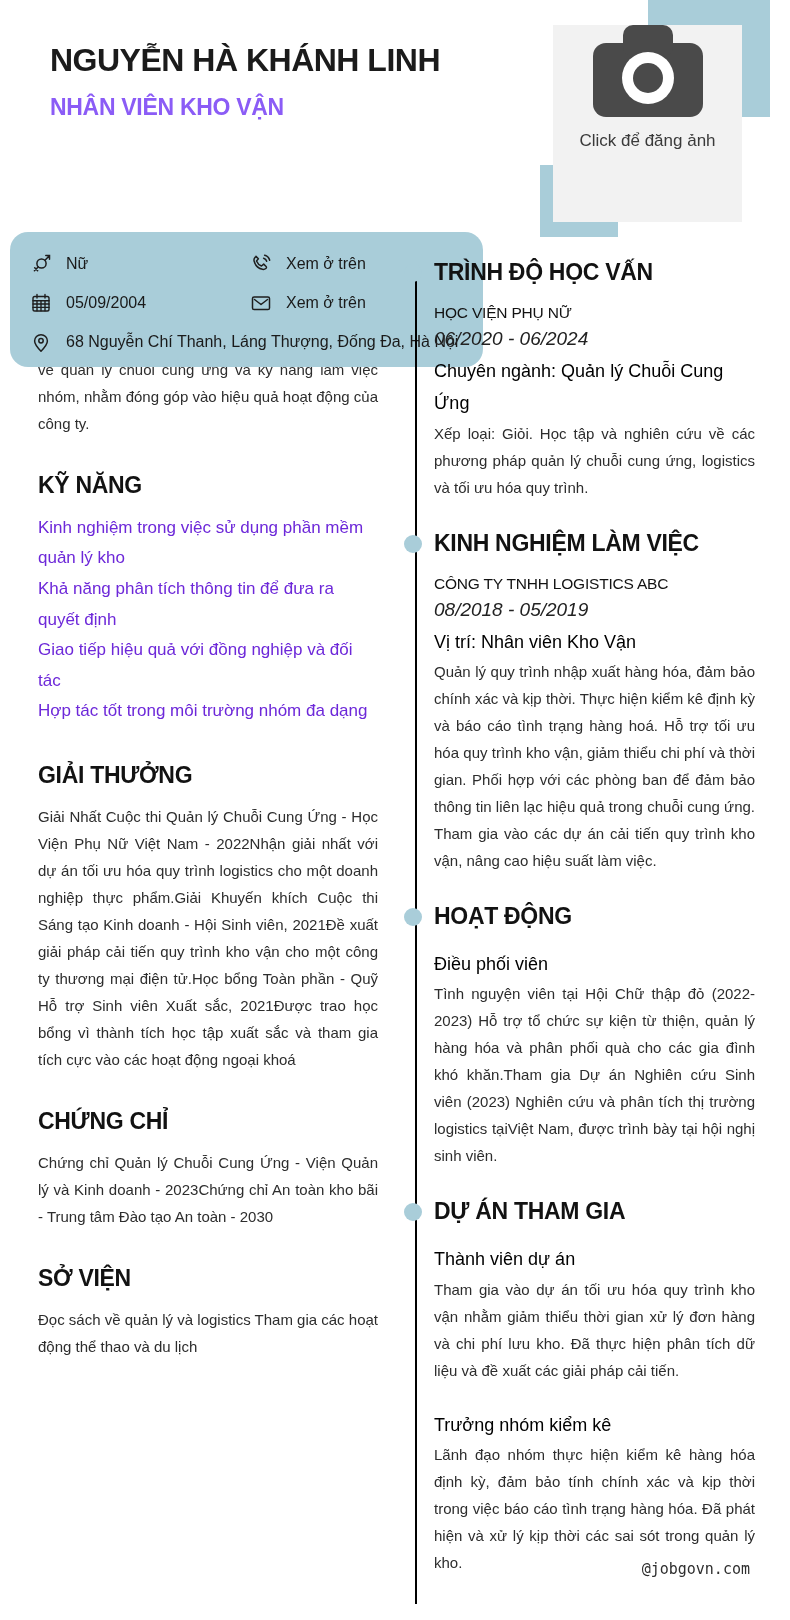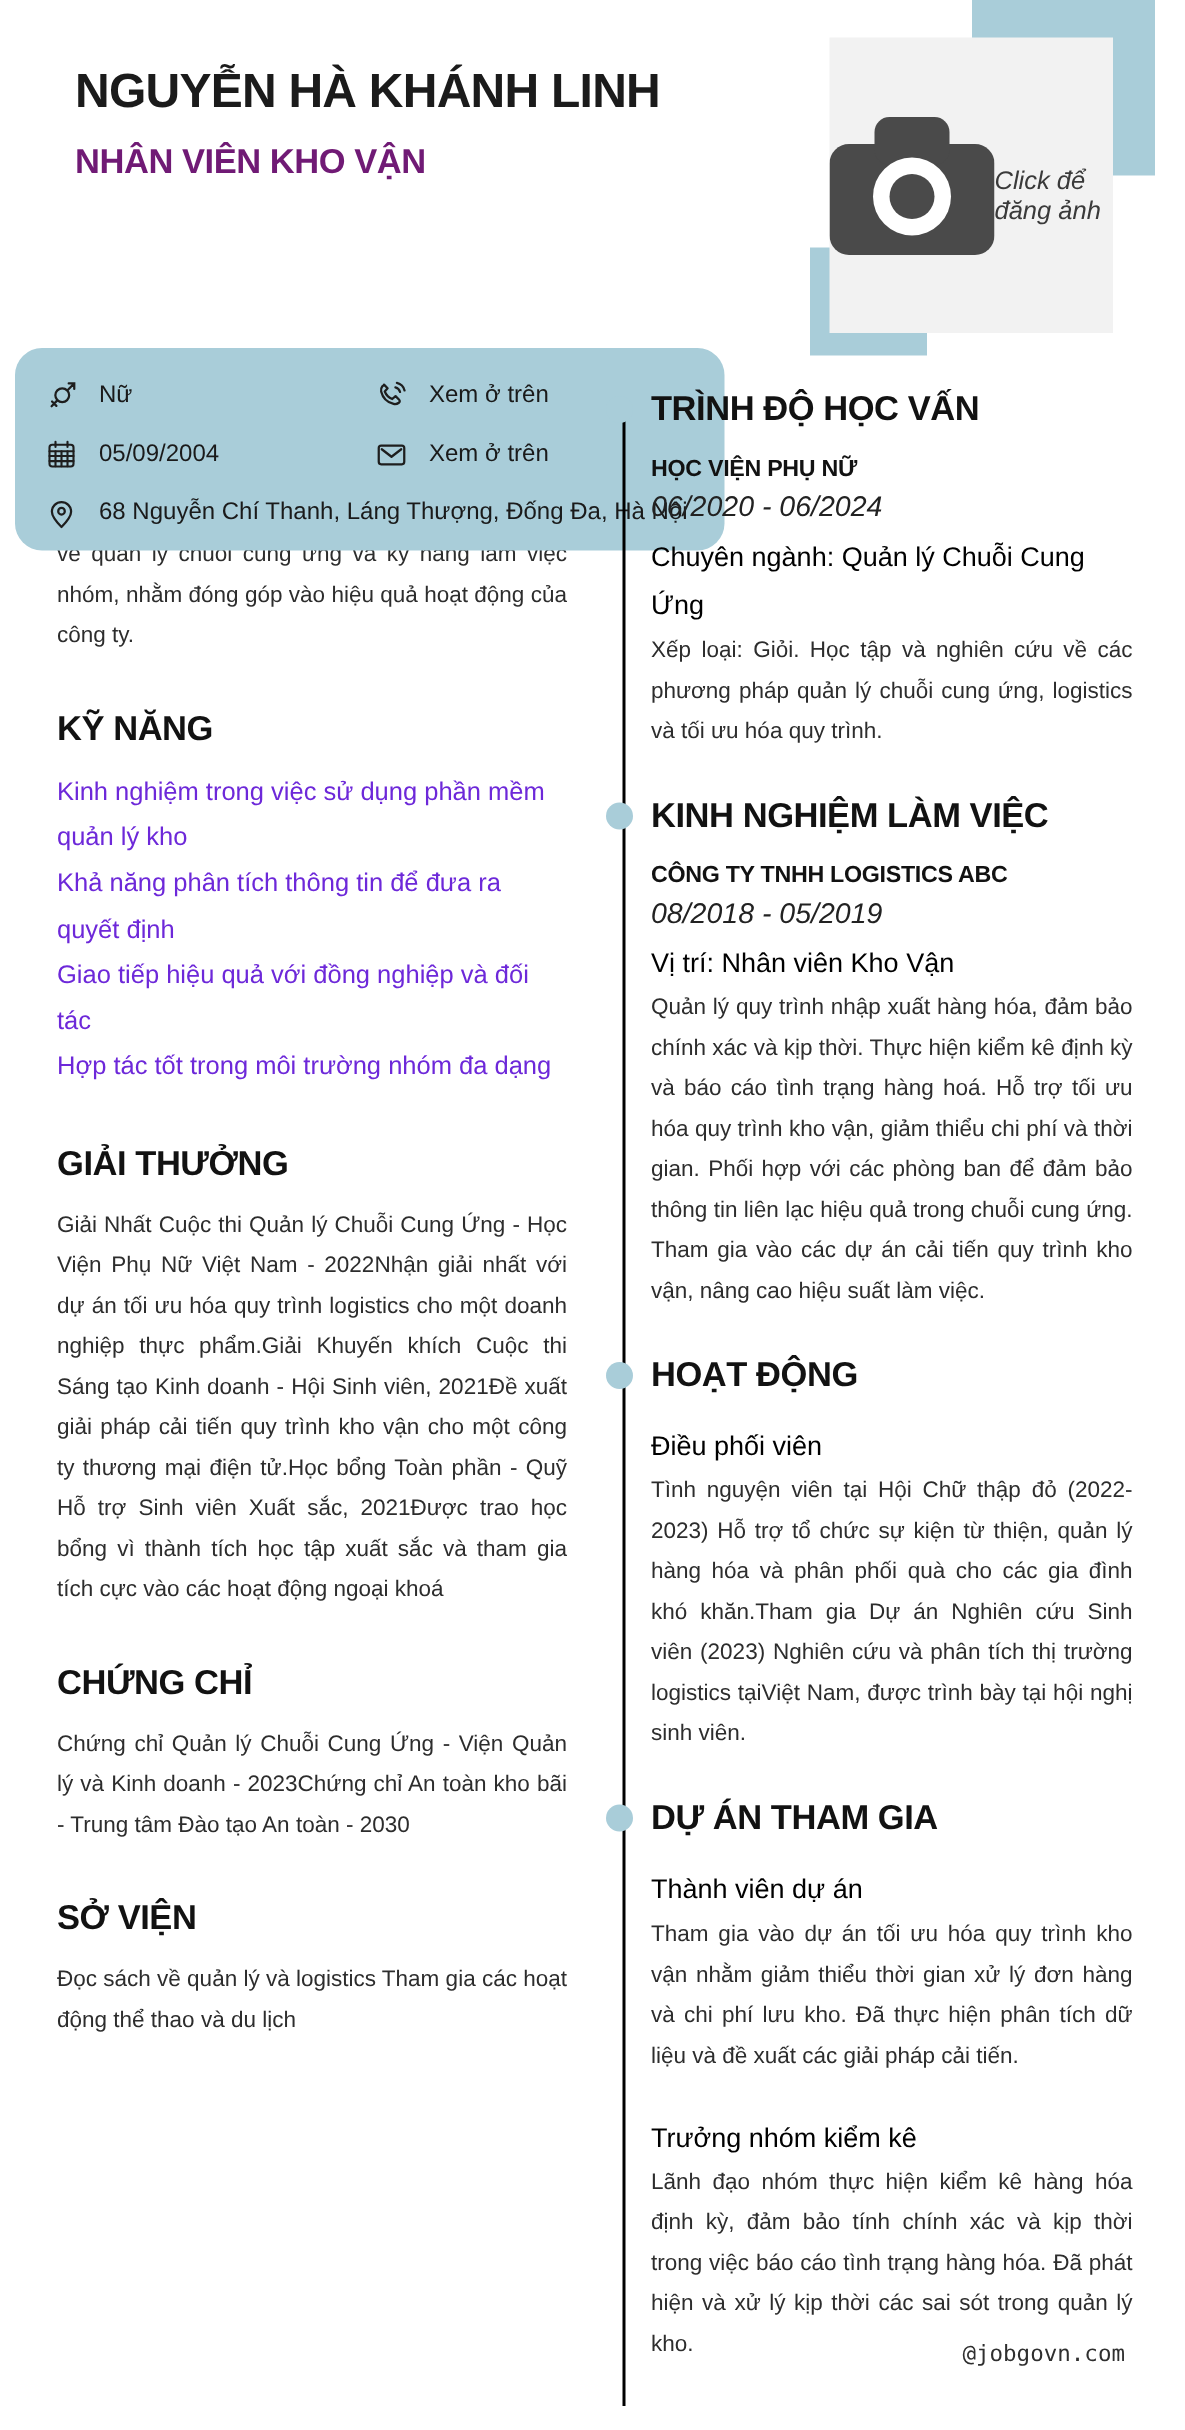--- a/index.html
+++ b/index.html
@@ -3,27 +3,27 @@
 <meta charset="utf-8">
 <style>
   * { margin:0; padding:0; box-sizing:border-box; }
   body { font-family:"Liberation Sans", sans-serif; background:#ffffff; }
   .page { position:relative; width:790px; height:1620px; background:#fff; overflow:hidden; }
 
   
   .header { position:relative; height:230px; }
   .header-text { padding:40px 0 0 50px; width:490px; }
   .name { font-size:32px; font-weight:700; color:#1b1b1b; line-height:1.25; letter-spacing:-0.5px; }
-  .job-title { margin-top:14px; font-size:23px; font-weight:700; color:#701a75; letter-spacing:-0.3px; }
+  .job-title { margin-top:14px; font-size:23px; font-weight:700; color:#8b5cf6; letter-spacing:-0.3px; }
 
   .sq { position:absolute; }
   .sq-tr { left:648px; top:0; width:122px; height:117px; background:var(--accent); }
   .sq-bl { left:540px; top:165px; width:78px; height:72px; background:var(--accent); }
   .photo-box { position:absolute; left:553px; top:25px; width:189px; height:197px; background:#f2f2f2;
-               display:flex; align-items:center; justify-content:flex-start; cursor:pointer;font-style:italic; }
+               display:flex; flex-direction:column; align-items:center; justify-content:flex-start; cursor:pointer; }
   .photo-box svg { display:block; }
   .photo-label { margin-top:14px; font-size:17px; color:#3a3a3a; }
 
   
   .contact-card { position:absolute; left:10px; top:232px; width:473px; height:135px;
                   background:var(--accent); border-radius:18px; padding:20px 8px 0 20px; }
   .c-row { display:flex; margin-bottom:15px; }
   .c-item { display:flex; align-items:center; font-size:16px; color:#1a1a1a; }
   .c-item .ic { width:24px; height:24px; margin-right:12px; flex:0 0 auto; display:flex; align-items:center; }
   .c-col1 { width:220px; }
@@ -38,21 +38,21 @@
   h2.sec { font-size:23px; font-weight:700; color:#121212; letter-spacing:-0.3px; line-height:1.3; }
   .col-left h2.sec { margin:34px 0 12px 0; }
   .col-left section:first-child h2.sec { margin-top:2px; }
   .body-txt { font-size:15px; line-height:1.8; color:#2d2d2d; text-align:justify; }
   .list-line { display:block; font-size:17px; line-height:1.8; color:#6d28d9; }
 
   .col-right section { margin-bottom:28px; }
   .col-right h2.sec { position:relative; margin-bottom:16px; }
   .dot { position:absolute; left:-30px; top:50%; transform:translateY(-50%);
          width:18px; height:18px; border-radius:50%; background:var(--accent); z-index:2; }
-  .sub-head { font-size:15.5px; font-weight:700; color:#121212; margin-bottom:6px; letter-spacing:-0.2px; }
+  .sub-head { font-size:15.5px; font-weight:400; color:#121212; margin-bottom:6px; letter-spacing:-0.2px; }
   .date { font-size:19px; font-style:italic; color:#222; margin-bottom:5px; }
   .plain-line { font-size:18px; line-height:1.8; color:#000000; }
   .proj-entry + .proj-entry { margin-top:25px; }
 
   .watermark { position:absolute; top:1560px; right:40px; font-family:"DejaVu Sans Mono", monospace;
                font-size:15px; color:#2f2f2f; }
 </style>
 </head>
 <body>
 

